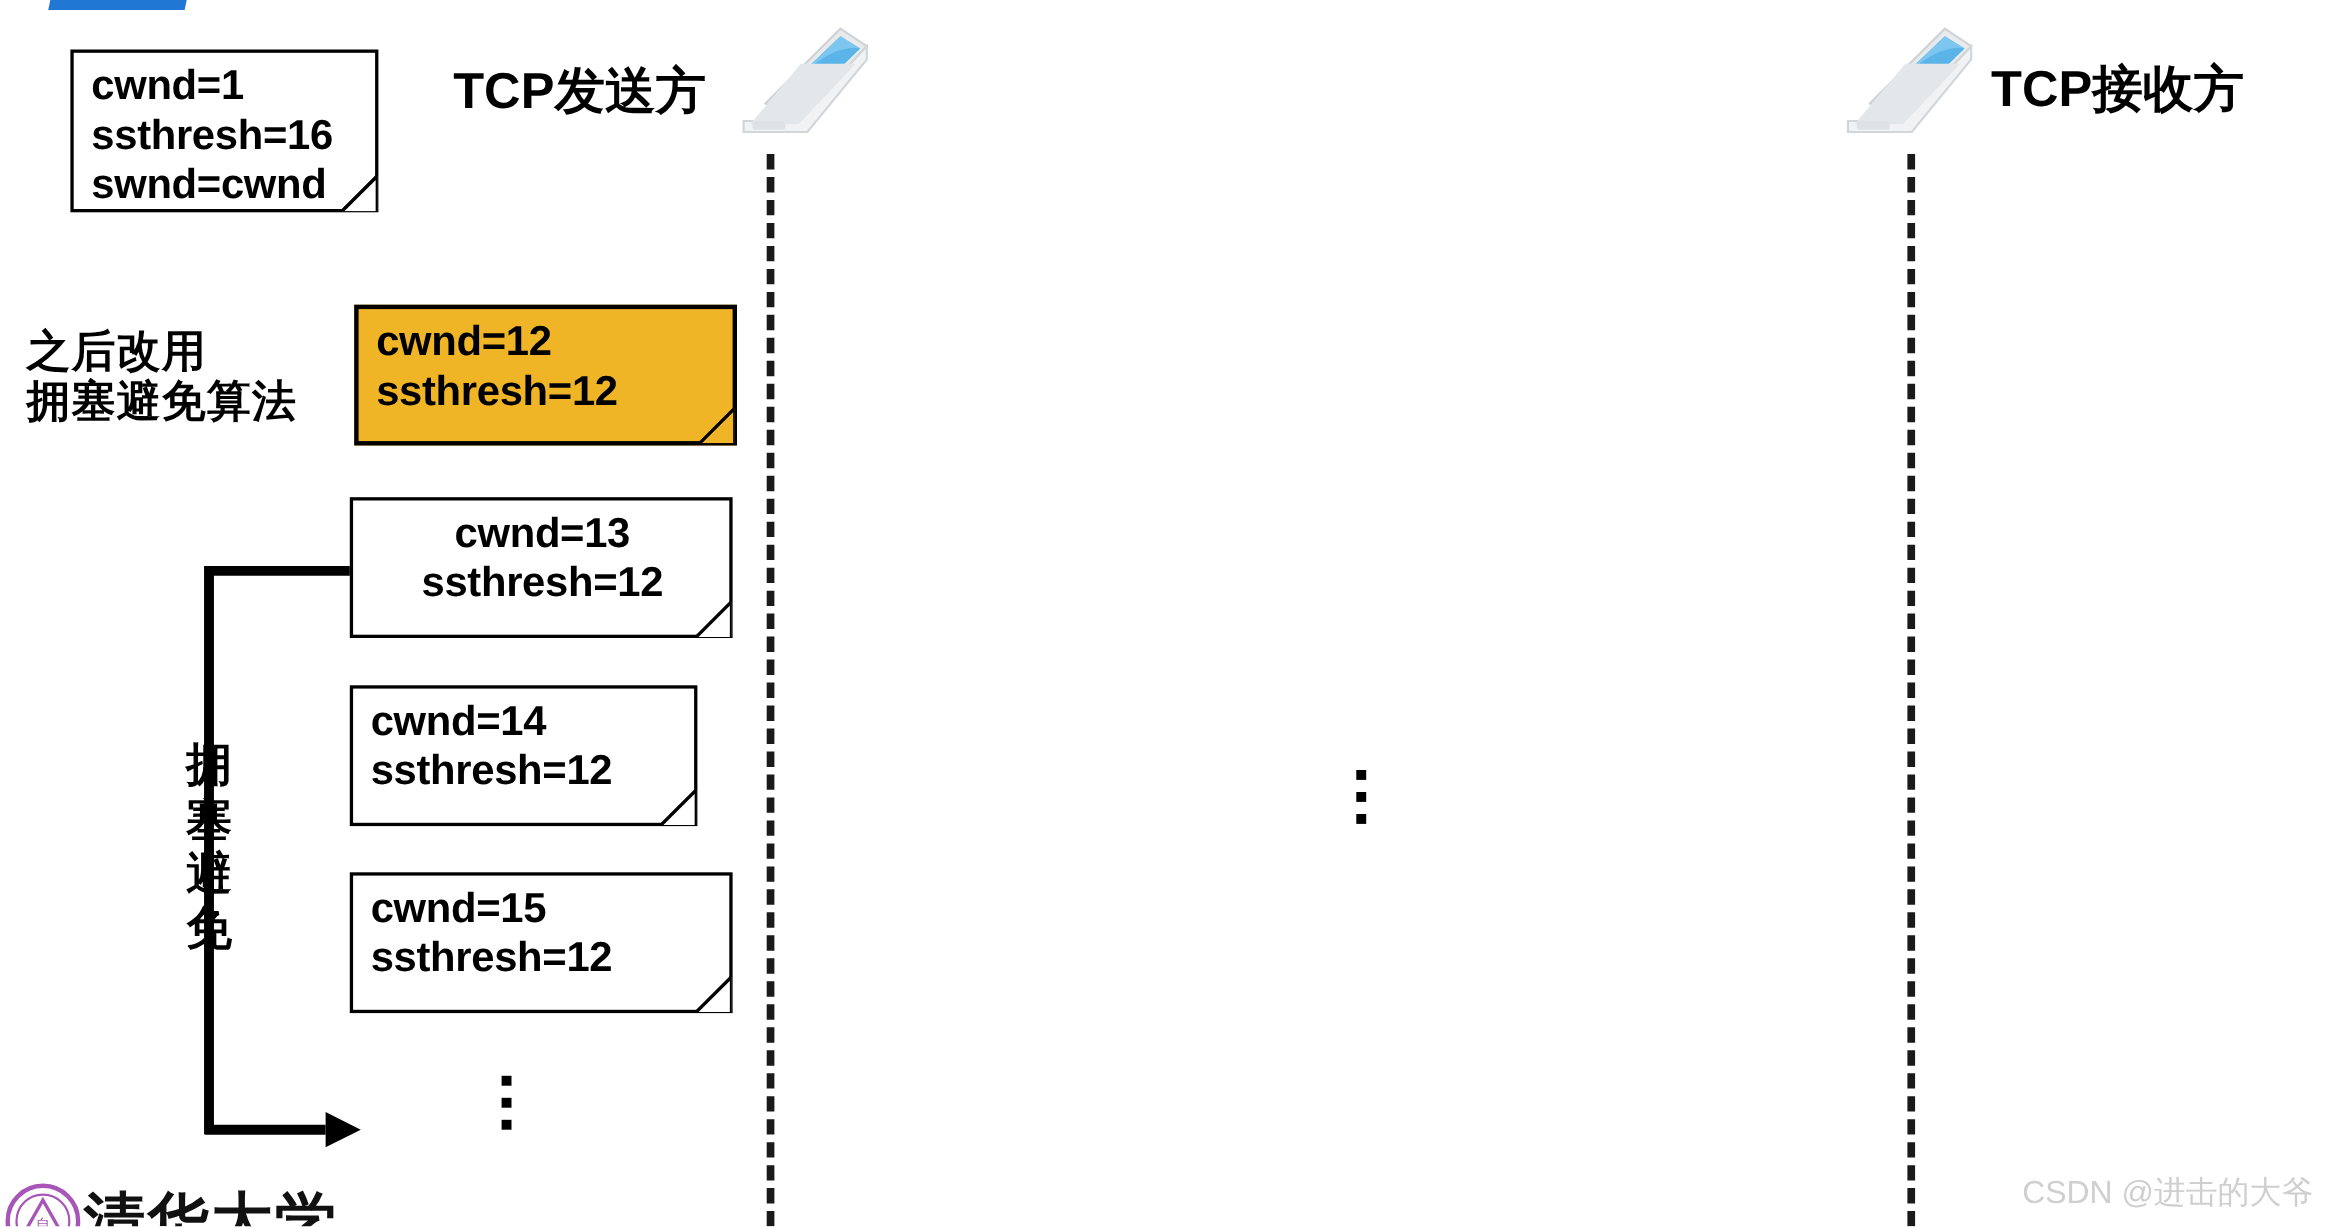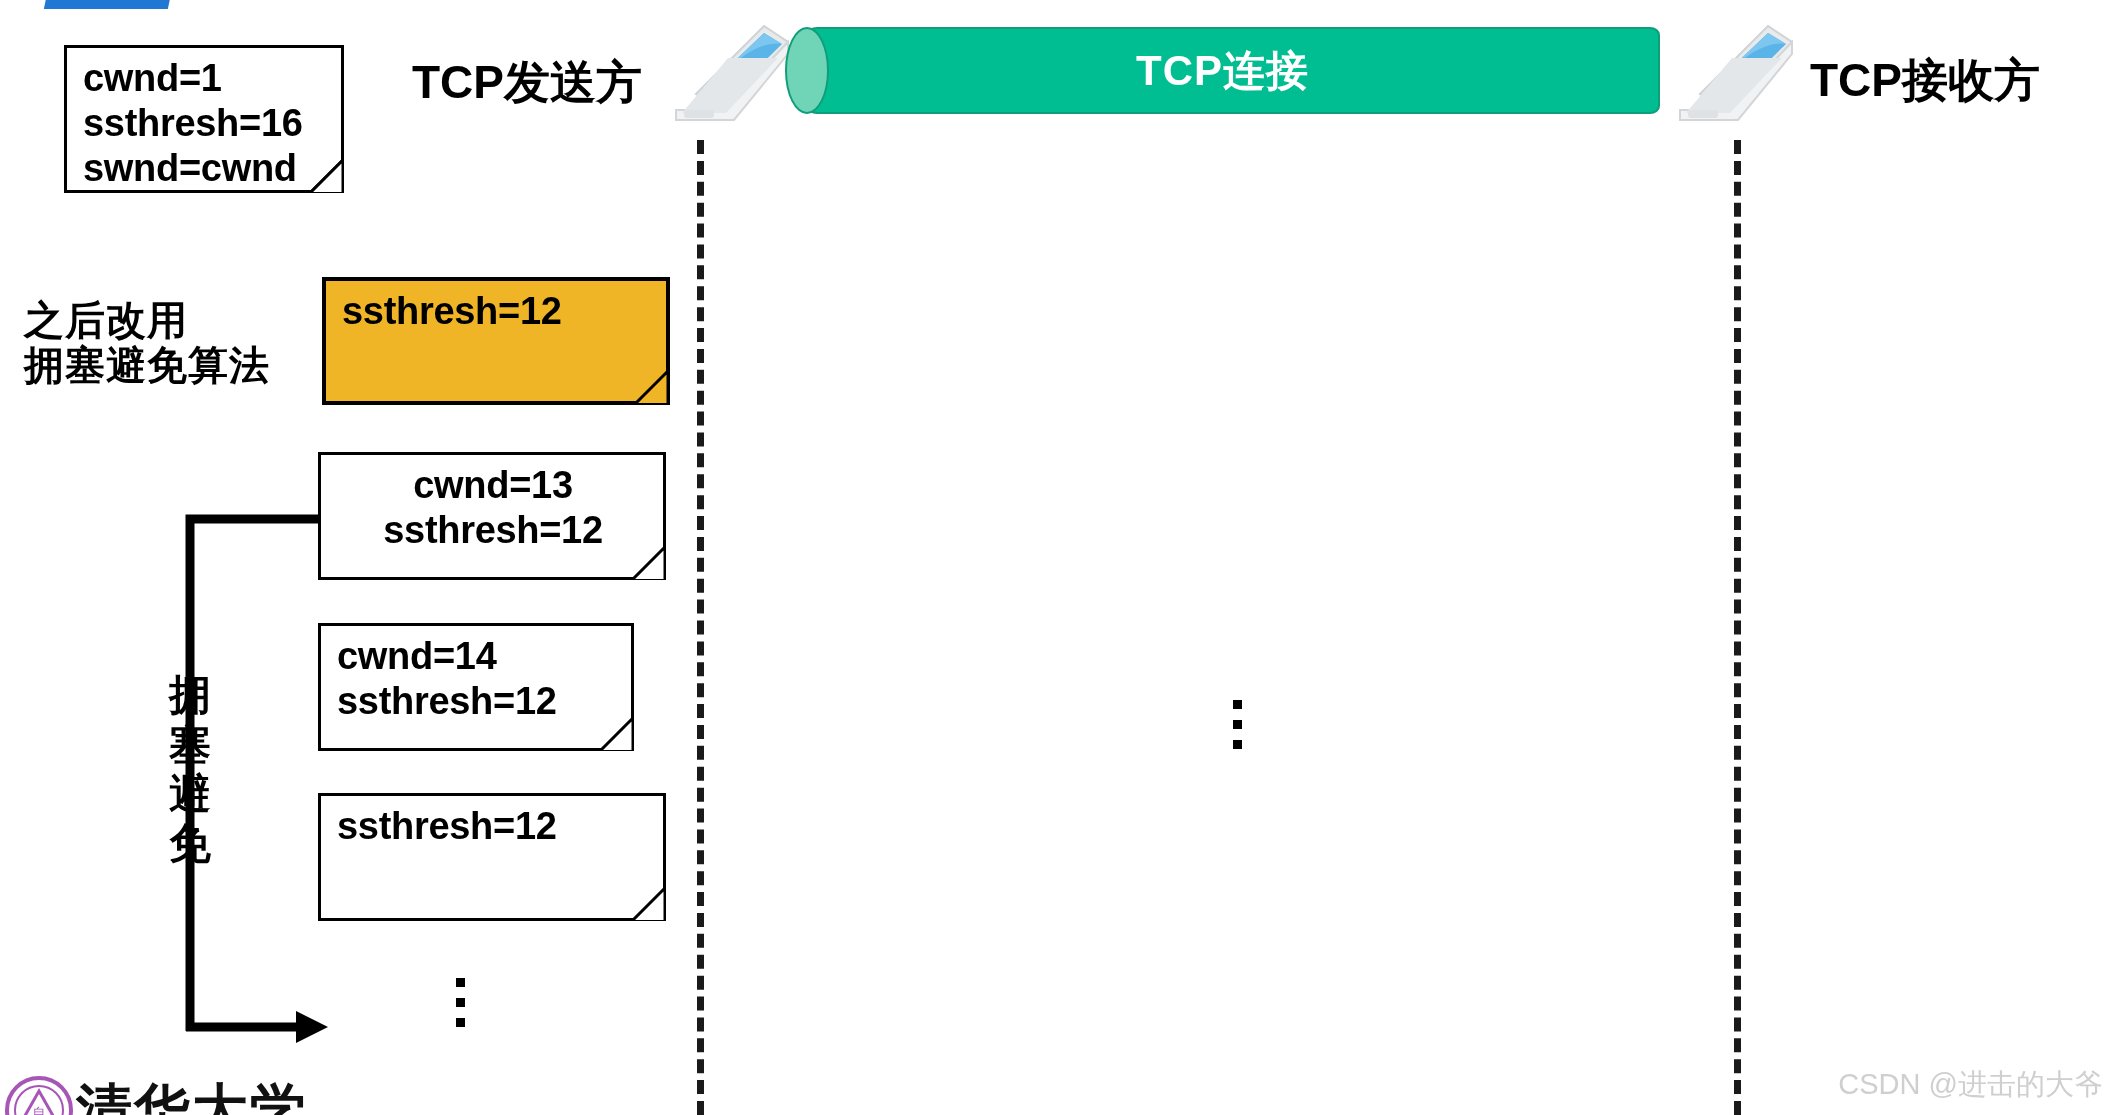--- a/index.html
+++ b/index.html
@@ -194,43 +194,39 @@
 
   <svg class="laptop" style="left:668px; top:14px;" width="124" height="118" viewBox="0 0 124 118">
     <polygon points="28,80 96,12 120,28 56,96" fill="#e8eaec" stroke="#cfd3d6" stroke-width="2"></polygon>
     <polygon points="34,78 96,19 114,30 55,88" fill="#5bb4e8"></polygon>
     <path d="M34,78 L96,19 L114,30 C94,26 60,46 44,80 Z" fill="#7cc6ef"></path>
     <polygon points="8,96 56,96 120,28 120,40 66,106 8,106" fill="#f1f2f4" stroke="#d3d6d9" stroke-width="2"></polygon>
     <polygon points="14,99 58,99 110,44 60,44" fill="#e4e7ea"></polygon>
     <rect x="16" y="96" width="30" height="8" rx="3" fill="#dfe2e5"></rect>
   </svg>
 
-  <div class="pipe">
-    <div class="pipe-body"></div>
-    <div class="pipe-cap"></div>
-    <div class="pipe-label">TCP连接</div>
-  </div>
 
   <svg class="laptop" style="left:1672px; top:14px;" width="124" height="118" viewBox="0 0 124 118">
     <polygon points="28,80 96,12 120,28 56,96" fill="#e8eaec" stroke="#cfd3d6" stroke-width="2"></polygon>
     <polygon points="34,78 96,19 114,30 55,88" fill="#5bb4e8"></polygon>
     <path d="M34,78 L96,19 L114,30 C94,26 60,46 44,80 Z" fill="#7cc6ef"></path>
     <polygon points="8,96 56,96 120,28 120,40 66,106 8,106" fill="#f1f2f4" stroke="#d3d6d9" stroke-width="2"></polygon>
     <polygon points="14,99 58,99 110,44 60,44" fill="#e4e7ea"></polygon>
     <rect x="16" y="96" width="30" height="8" rx="3" fill="#dfe2e5"></rect>
   </svg>
   <div id="label-receiver">TCP接收方</div>
 
   <div class="lifeline" style="left:697px; top:140px; height:975px;"></div>
   <div class="lifeline" style="left:1734px; top:140px; height:975px;"></div>
 
   <div class="cn-label" id="label-switch">之后改用
 拥塞避免算法</div>
 
   <div class="note orange" id="note-1" style="left:322px; top:277px; width:348px; height:128px;">
+    <span class="line">cwnd=12</span>
     <span class="line">ssthresh=12</span>
     <svg class="foldsvg" width="40" height="34" viewBox="0 0 40 34">
       <polygon points="40,34 40,2 8,34" fill="#efb526"></polygon>
       <polyline points="8,34 40,2 40,34" fill="none" stroke="#000000" stroke-width="3"></polyline>
     </svg>
   </div>
 
   <svg class="bracket" width="190" height="570" viewBox="0 0 190 570" style="left:148px; top:478px;">
     <polyline points="172,41 42,41 42,553" fill="none" stroke="#000000" stroke-width="9"></polyline>
     <line x1="38" y1="549" x2="148" y2="549" stroke="#000000" stroke-width="9"></line>
@@ -251,20 +247,21 @@
   <div class="note" id="note-3" style="left:318px; top:623px; width:316px; height:128px;">
     <span class="line">cwnd=14</span>
     <span class="line">ssthresh=12</span>
     <svg class="foldsvg" width="40" height="34" viewBox="0 0 40 34">
       <polygon points="40,34 40,2 8,34" fill="#ffffff"></polygon>
       <polyline points="8,34 40,2 40,34" fill="none" stroke="#000000" stroke-width="3"></polyline>
     </svg>
   </div>
 
   <div class="note" id="note-4" style="left:318px; top:793px; width:348px; height:128px;">
+    <span class="line">cwnd=15</span>
     <span class="line">ssthresh=12</span>
     <svg class="foldsvg" width="40" height="34" viewBox="0 0 40 34">
       <polygon points="40,34 40,2 8,34" fill="#ffffff"></polygon>
       <polyline points="8,34 40,2 40,34" fill="none" stroke="#000000" stroke-width="3"></polyline>
     </svg>
   </div>
 
   <div class="vdots" style="left:456px; top:978px;">
     <i></i>
     <i></i>

